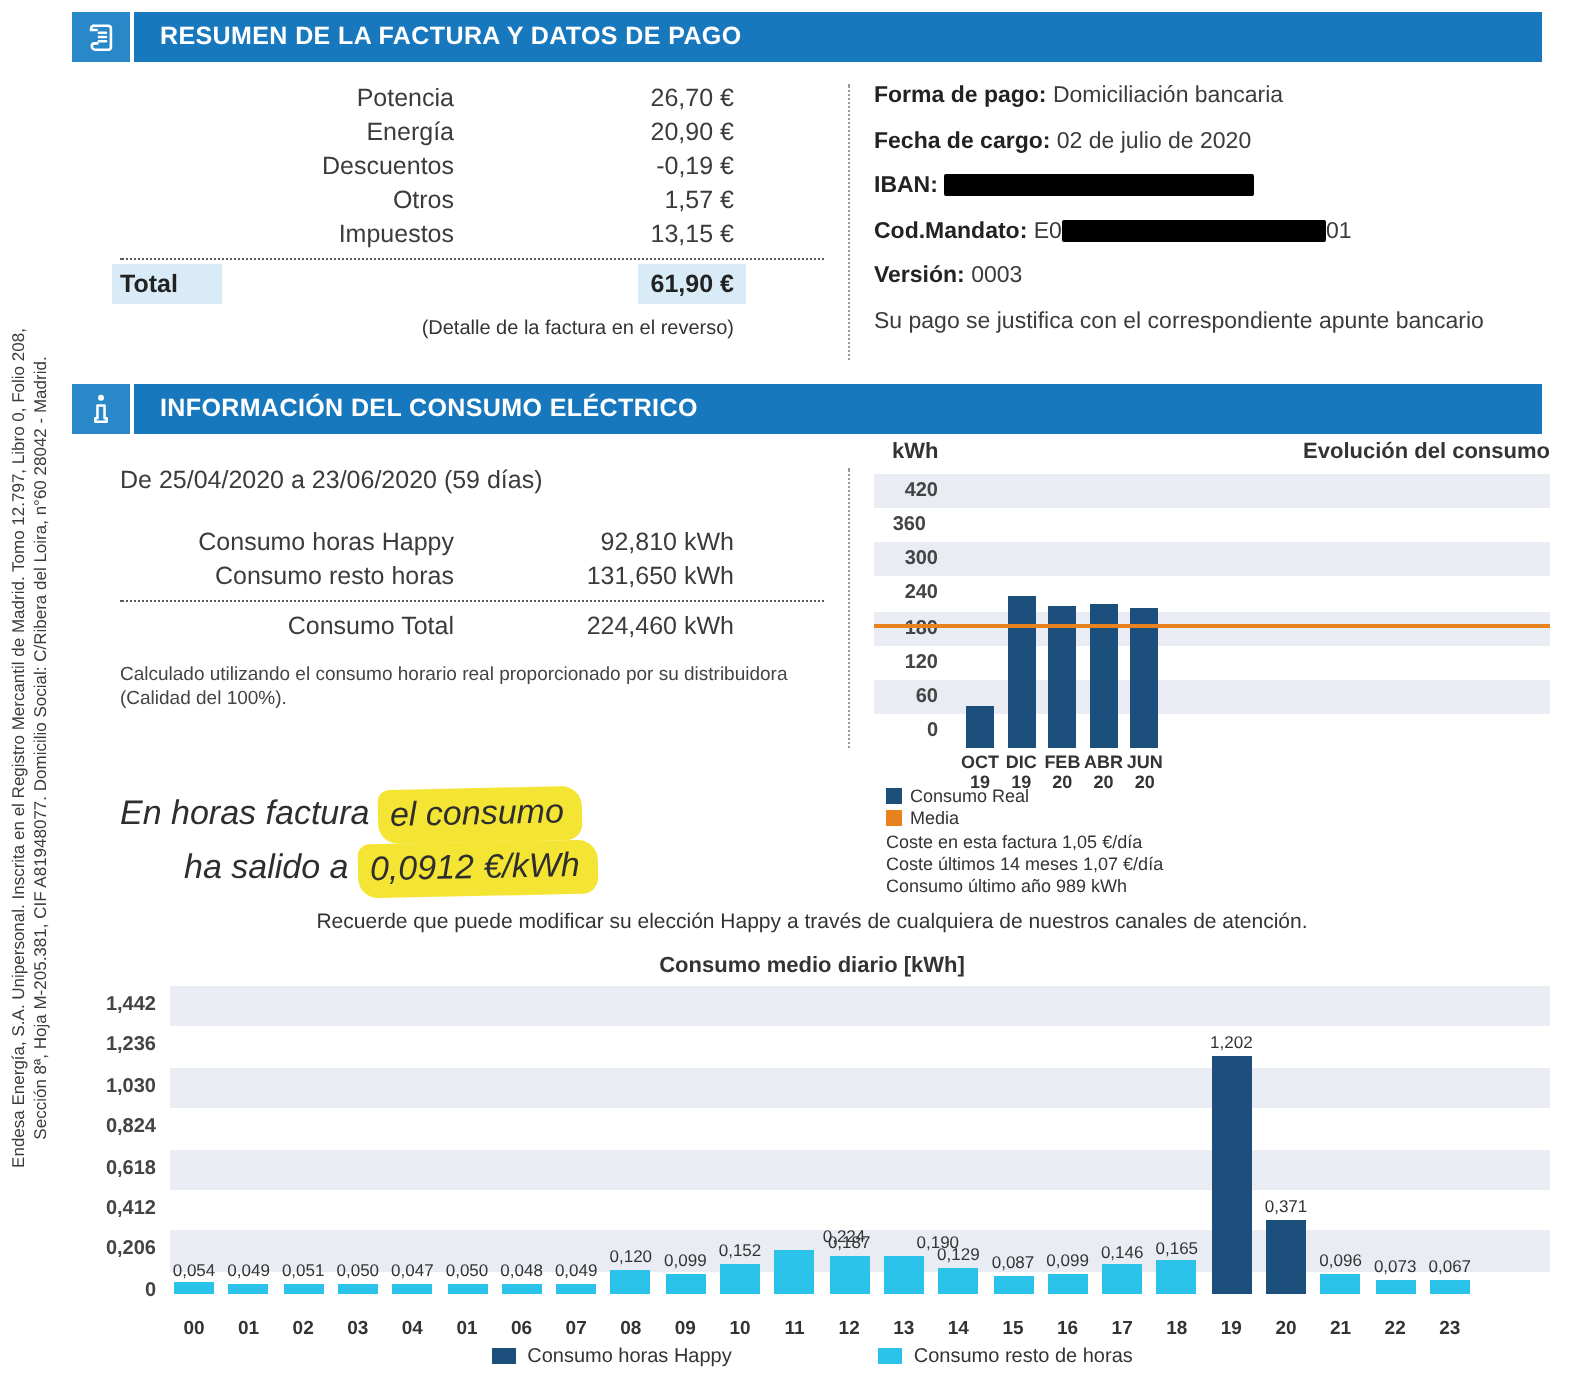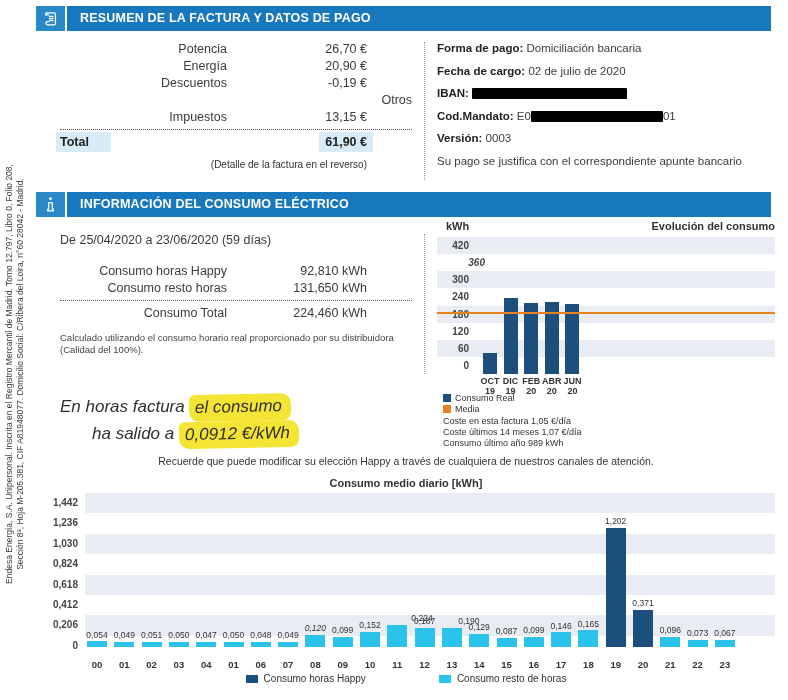--- a/index.html
+++ b/index.html
@@ -98,20 +98,21 @@
     <div class="trow">
         <span>Energía</span>
         <span class="val">20,90 €</span>
       </div>
     <div class="trow">
         <span>Descuentos</span>
         <span class="val">-0,19 €</span>
       </div>
     <div class="trow">
         <span>Otros</span>
+        <span class="val">1,57 €</span>
       </div>
     <div class="trow">
         <span>Impuestos</span>
         <span class="val">13,15 €</span>
       </div>
     <div class="sep-dot"></div>
     <div class="total-row">
       <span class="tl">Total</span>
       <span class="tv">61,90 €</span>
     </div>
@@ -160,21 +161,21 @@
   </div>
 
   <div class="evo-head">
     <span style="margin-left:9px;">kWh</span>
     <span>Evolución del consumo</span>
   </div>
   <div class="evo-plot" id="evo-plot">
       <div class="stripe" style="top: 0px; height: 17.125px; background: rgb(233, 237, 243);"></div>
       <div class="ytick" style="left: 6px; width: 26px; top: 0px; height: 17.125px; line-height: 17.125px;">420</div>
       <div class="stripe" style="top: 17.125px; height: 17.125px; background: rgb(255, 255, 255);"></div>
-      <div class="ytick" style="left: 22px; width: 26px; top: 17.125px; height: 17.125px; line-height: 17.125px; font-style: italic;">360</div>
+      <div class="ytick" style="left: 0; width: 26px; top: 17.125px; height: 17.125px; line-height: 17.125px;">360</div>
       <div class="stripe" style="top: 34.25px; height: 17.125px; background: rgb(233, 237, 243);"></div>
       <div class="ytick" style="left: 6px; width: 26px; top: 34.25px; height: 17.125px; line-height: 17.125px;">300</div>
       <div class="stripe" style="top: 51.375px; height: 17.125px; background: rgb(255, 255, 255);"></div>
       <div class="ytick" style="left: 6px; width: 26px; top: 51.375px; height: 17.125px; line-height: 17.125px;">240</div>
       <div class="stripe" style="top: 68.5px; height: 17.125px; background: rgb(233, 237, 243);"></div>
       <div class="ytick" style="left: 6px; width: 26px; top: 68.5px; height: 17.125px; line-height: 17.125px;">180</div>
       <div class="stripe" style="top: 85.625px; height: 17.125px; background: rgb(255, 255, 255);"></div>
       <div class="ytick" style="left: 6px; width: 26px; top: 85.625px; height: 17.125px; line-height: 17.125px;">120</div>
       <div class="stripe" style="top: 102.75px; height: 17.125px; background: rgb(233, 237, 243);"></div>
       <div class="ytick" style="left: 6px; width: 26px; top: 102.75px; height: 17.125px; line-height: 17.125px;">60</div>
@@ -241,21 +242,21 @@
       <div class="bar-val" style="left: 75.9px; top: 137.049px;">0,050</div>
       <div class="bar" style="left: 111.2px; width: 20px; bottom: 10.2px; height: 4.65437px; background: rgb(43, 195, 234);"></div>
       <div class="bar-val" style="left: 103.2px; top: 137.346px;">0,047</div>
       <div class="bar" style="left: 138.5px; width: 20px; bottom: 10.2px; height: 4.95146px; background: rgb(43, 195, 234);"></div>
       <div class="bar-val" style="left: 130.5px; top: 137.049px;">0,050</div>
       <div class="bar" style="left: 165.8px; width: 20px; bottom: 10.2px; height: 4.7534px; background: rgb(43, 195, 234);"></div>
       <div class="bar-val" style="left: 157.8px; top: 137.247px;">0,048</div>
       <div class="bar" style="left: 193.1px; width: 20px; bottom: 10.2px; height: 4.85243px; background: rgb(43, 195, 234);"></div>
       <div class="bar-val" style="left: 185.1px; top: 137.148px;">0,049</div>
       <div class="bar" style="left: 220.4px; width: 20px; bottom: 10.2px; height: 11.8835px; background: rgb(43, 195, 234);"></div>
-      <div class="bar-val" style="left: 212.4px; top: 130.117px; font-style: italic;">0,120</div>
+      <div class="bar-val" style="left: 212.4px; top: 130.117px;">0,120</div>
       <div class="bar" style="left: 247.7px; width: 20px; bottom: 10.2px; height: 9.80388px; background: rgb(43, 195, 234);"></div>
       <div class="bar-val" style="left: 239.7px; top: 132.196px;">0,099</div>
       <div class="bar" style="left: 275px; width: 20px; bottom: 10.2px; height: 15.0524px; background: rgb(43, 195, 234);"></div>
       <div class="bar-val" style="left: 267px; top: 126.948px;">0,152</div>
       <div class="bar" style="left: 302.3px; width: 20px; bottom: 10.2px; height: 22.1825px; background: rgb(43, 195, 234);"></div>
       <div class="bar-val" style="left: 279px; top: 119.817px; margin-left: 40px;">0,224</div>
       <div class="bar" style="left: 329.6px; width: 20px; bottom: 10.2px; height: 18.5184px; background: rgb(43, 195, 234);"></div>
       <div class="bar-val" style="left: 321.6px; top: 123.482px;">0,187</div>
       <div class="bar" style="left: 356.9px; width: 20px; bottom: 10.2px; height: 18.8155px; background: rgb(43, 195, 234);"></div>
       <div class="bar-val" style="left: 348.9px; top: 123.184px; margin-left: 17px;">0,190</div>

